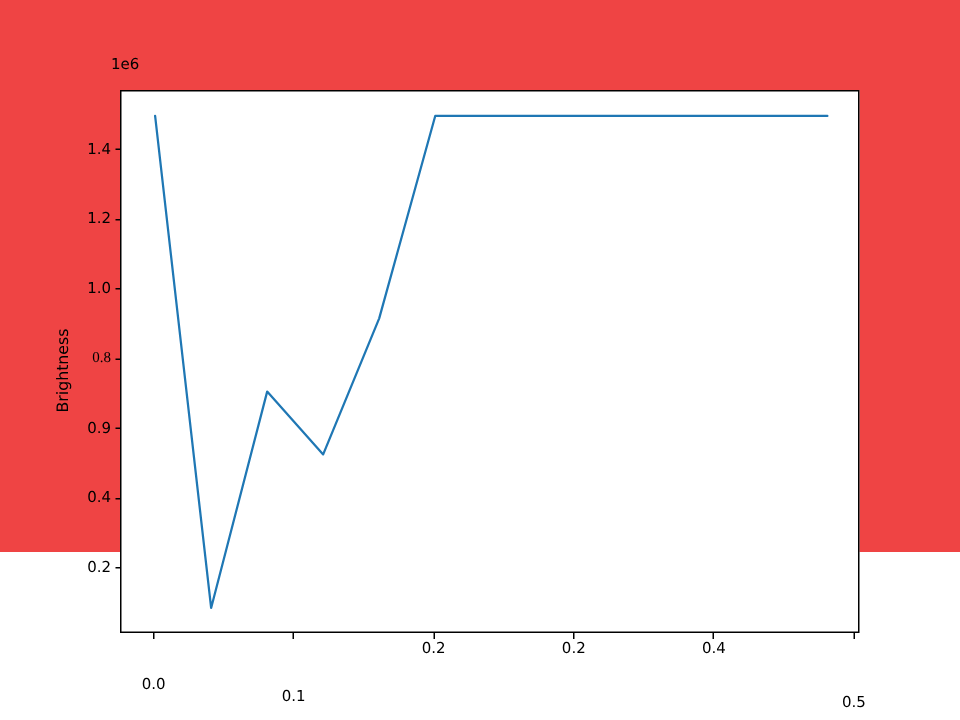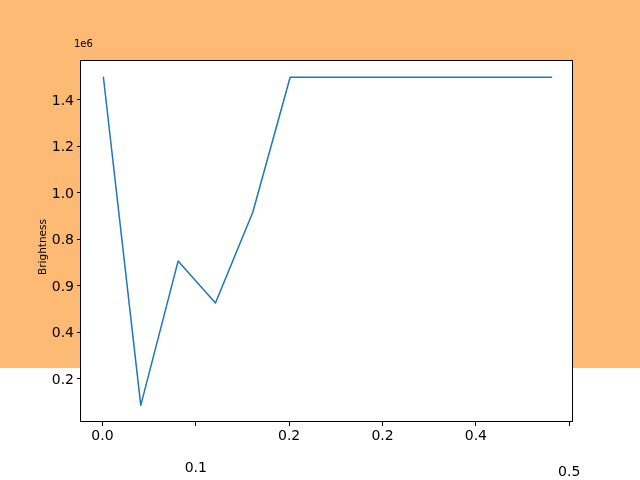--- a/index.html
+++ b/index.html
@@ -10,21 +10,21 @@
   body {
     width: 640px;
     height: 480px;
     font-family: "DejaVu Sans", sans-serif;
     overflow: hidden;
   }
   #figure {
     position: relative;
     width: 640px;
     height: 368px;
-    background: #fdba74;
+    background: #ef4444;
   }
   #chart-title {
     position: absolute;
     left: 0;
     top: 33px;
     width: 640px;
     text-align: center;
     font-size: 12.8px;
     color: #000000;
     letter-spacing: 0.1px;
@@ -55,21 +55,21 @@
   #data-svg {
     position: absolute;
     left: 0;
     top: 0;
     width: 493px;
     height: 362px;
     display: block;
   }
   .tick-label {
     position: absolute;
-    font-size: 14px;
+    font-size: 10px;
     color: #000000;
     white-space: nowrap;
   }
   .x-tick-label {
     transform: translateX(-50%);
     top: 427px;
   }
   .y-tick-label {
     transform: translateY(-50%);
     right: 566px;
@@ -124,38 +124,38 @@
     </svg>
   </div>
 
   <div id="x-ticks"></div>
   <div id="y-ticks"></div>
 
 
   <div id="y-axis-label">Brightness</div>
 
 <div class="tick-mark x-tick-mark" style="left: 101.909px;"></div>
-    <div class="tick-label x-tick-label" style="left: 102.409px;">0.0</div>
+    <div class="tick-label x-tick-label" style="left: 102.409px; margin-top: 24px;">0.0</div>
     <div class="tick-mark x-tick-mark" style="left: 195.28px;"></div>
     <div class="tick-label x-tick-label" style="left: 195.78px; margin-top: 32px;">0.1</div>
     <div class="tick-mark x-tick-mark" style="left: 288.652px;"></div>
     <div class="tick-label x-tick-label" style="left: 289.152px;">0.2</div>
     <div class="tick-mark x-tick-mark" style="left: 382.023px;"></div>
     <div class="tick-label x-tick-label" style="left: 382.523px;">0.2</div>
     <div class="tick-mark x-tick-mark" style="left: 475.394px;"></div>
     <div class="tick-label x-tick-label" style="left: 475.894px;">0.4</div>
     <div class="tick-mark x-tick-mark" style="left: 568.765px;"></div>
     <div class="tick-label x-tick-label" style="left: 569.265px; margin-top: 36px;">0.5</div>
     <div class="tick-mark y-tick-mark" style="top: 378.228px;"></div>
     <div class="tick-label y-tick-label" style="top: 378.728px;">0.2</div>
     <div class="tick-mark y-tick-mark" style="top: 331.698px;"></div>
     <div class="tick-label y-tick-label" style="top: 332.198px;">0.4</div>
     <div class="tick-mark y-tick-mark" style="top: 285.168px;"></div>
     <div class="tick-label y-tick-label" style="top: 285.668px;">0.9</div>
     <div class="tick-mark y-tick-mark" style="top: 238.639px;"></div>
-    <div class="tick-label y-tick-label" style="top: 239.139px;">0.8</div>
+    <div class="tick-label y-tick-label" style="top: 239.139px; font-family: Liberation Serif, serif;">0.8</div>
     <div class="tick-mark y-tick-mark" style="top: 192.109px;"></div>
     <div class="tick-label y-tick-label" style="top: 192.609px;">1.0</div>
     <div class="tick-mark y-tick-mark" style="top: 145.58px;"></div>
     <div class="tick-label y-tick-label" style="top: 146.08px;">1.2</div>
     <div class="tick-mark y-tick-mark" style="top: 99.0501px;"></div>
     <div class="tick-label y-tick-label" style="top: 99.5501px;">1.4</div>
   </div>
 
 </body></html>

